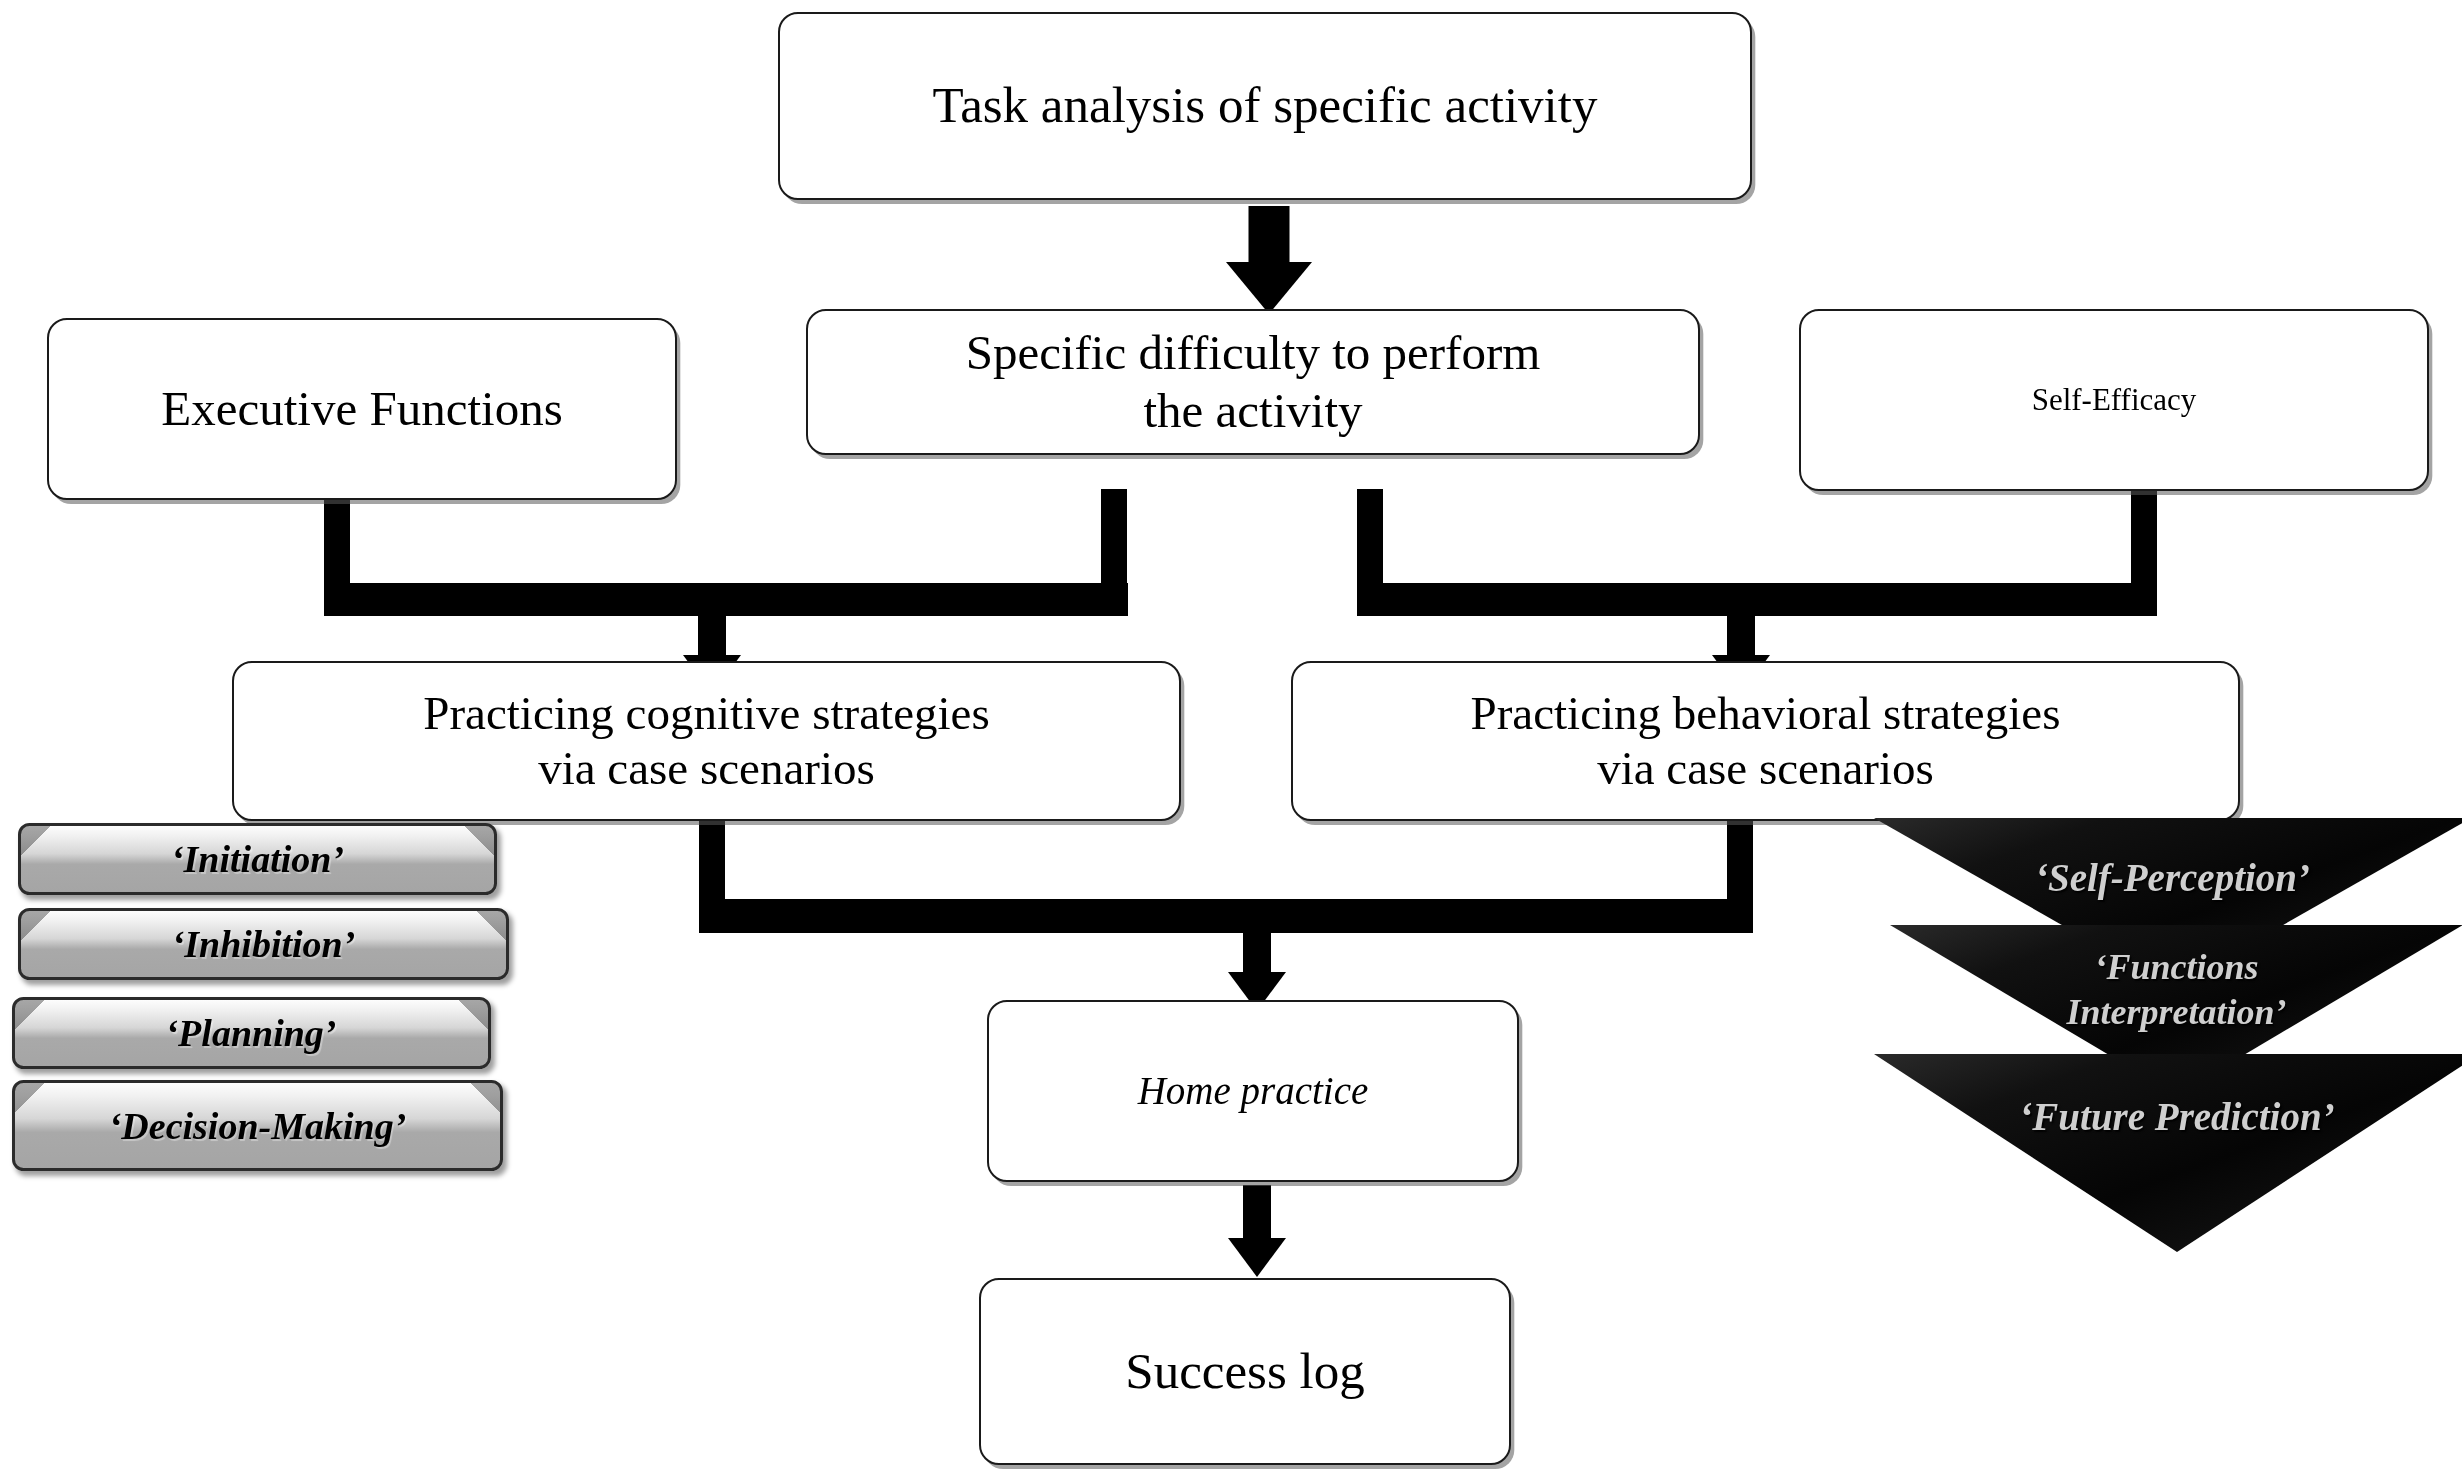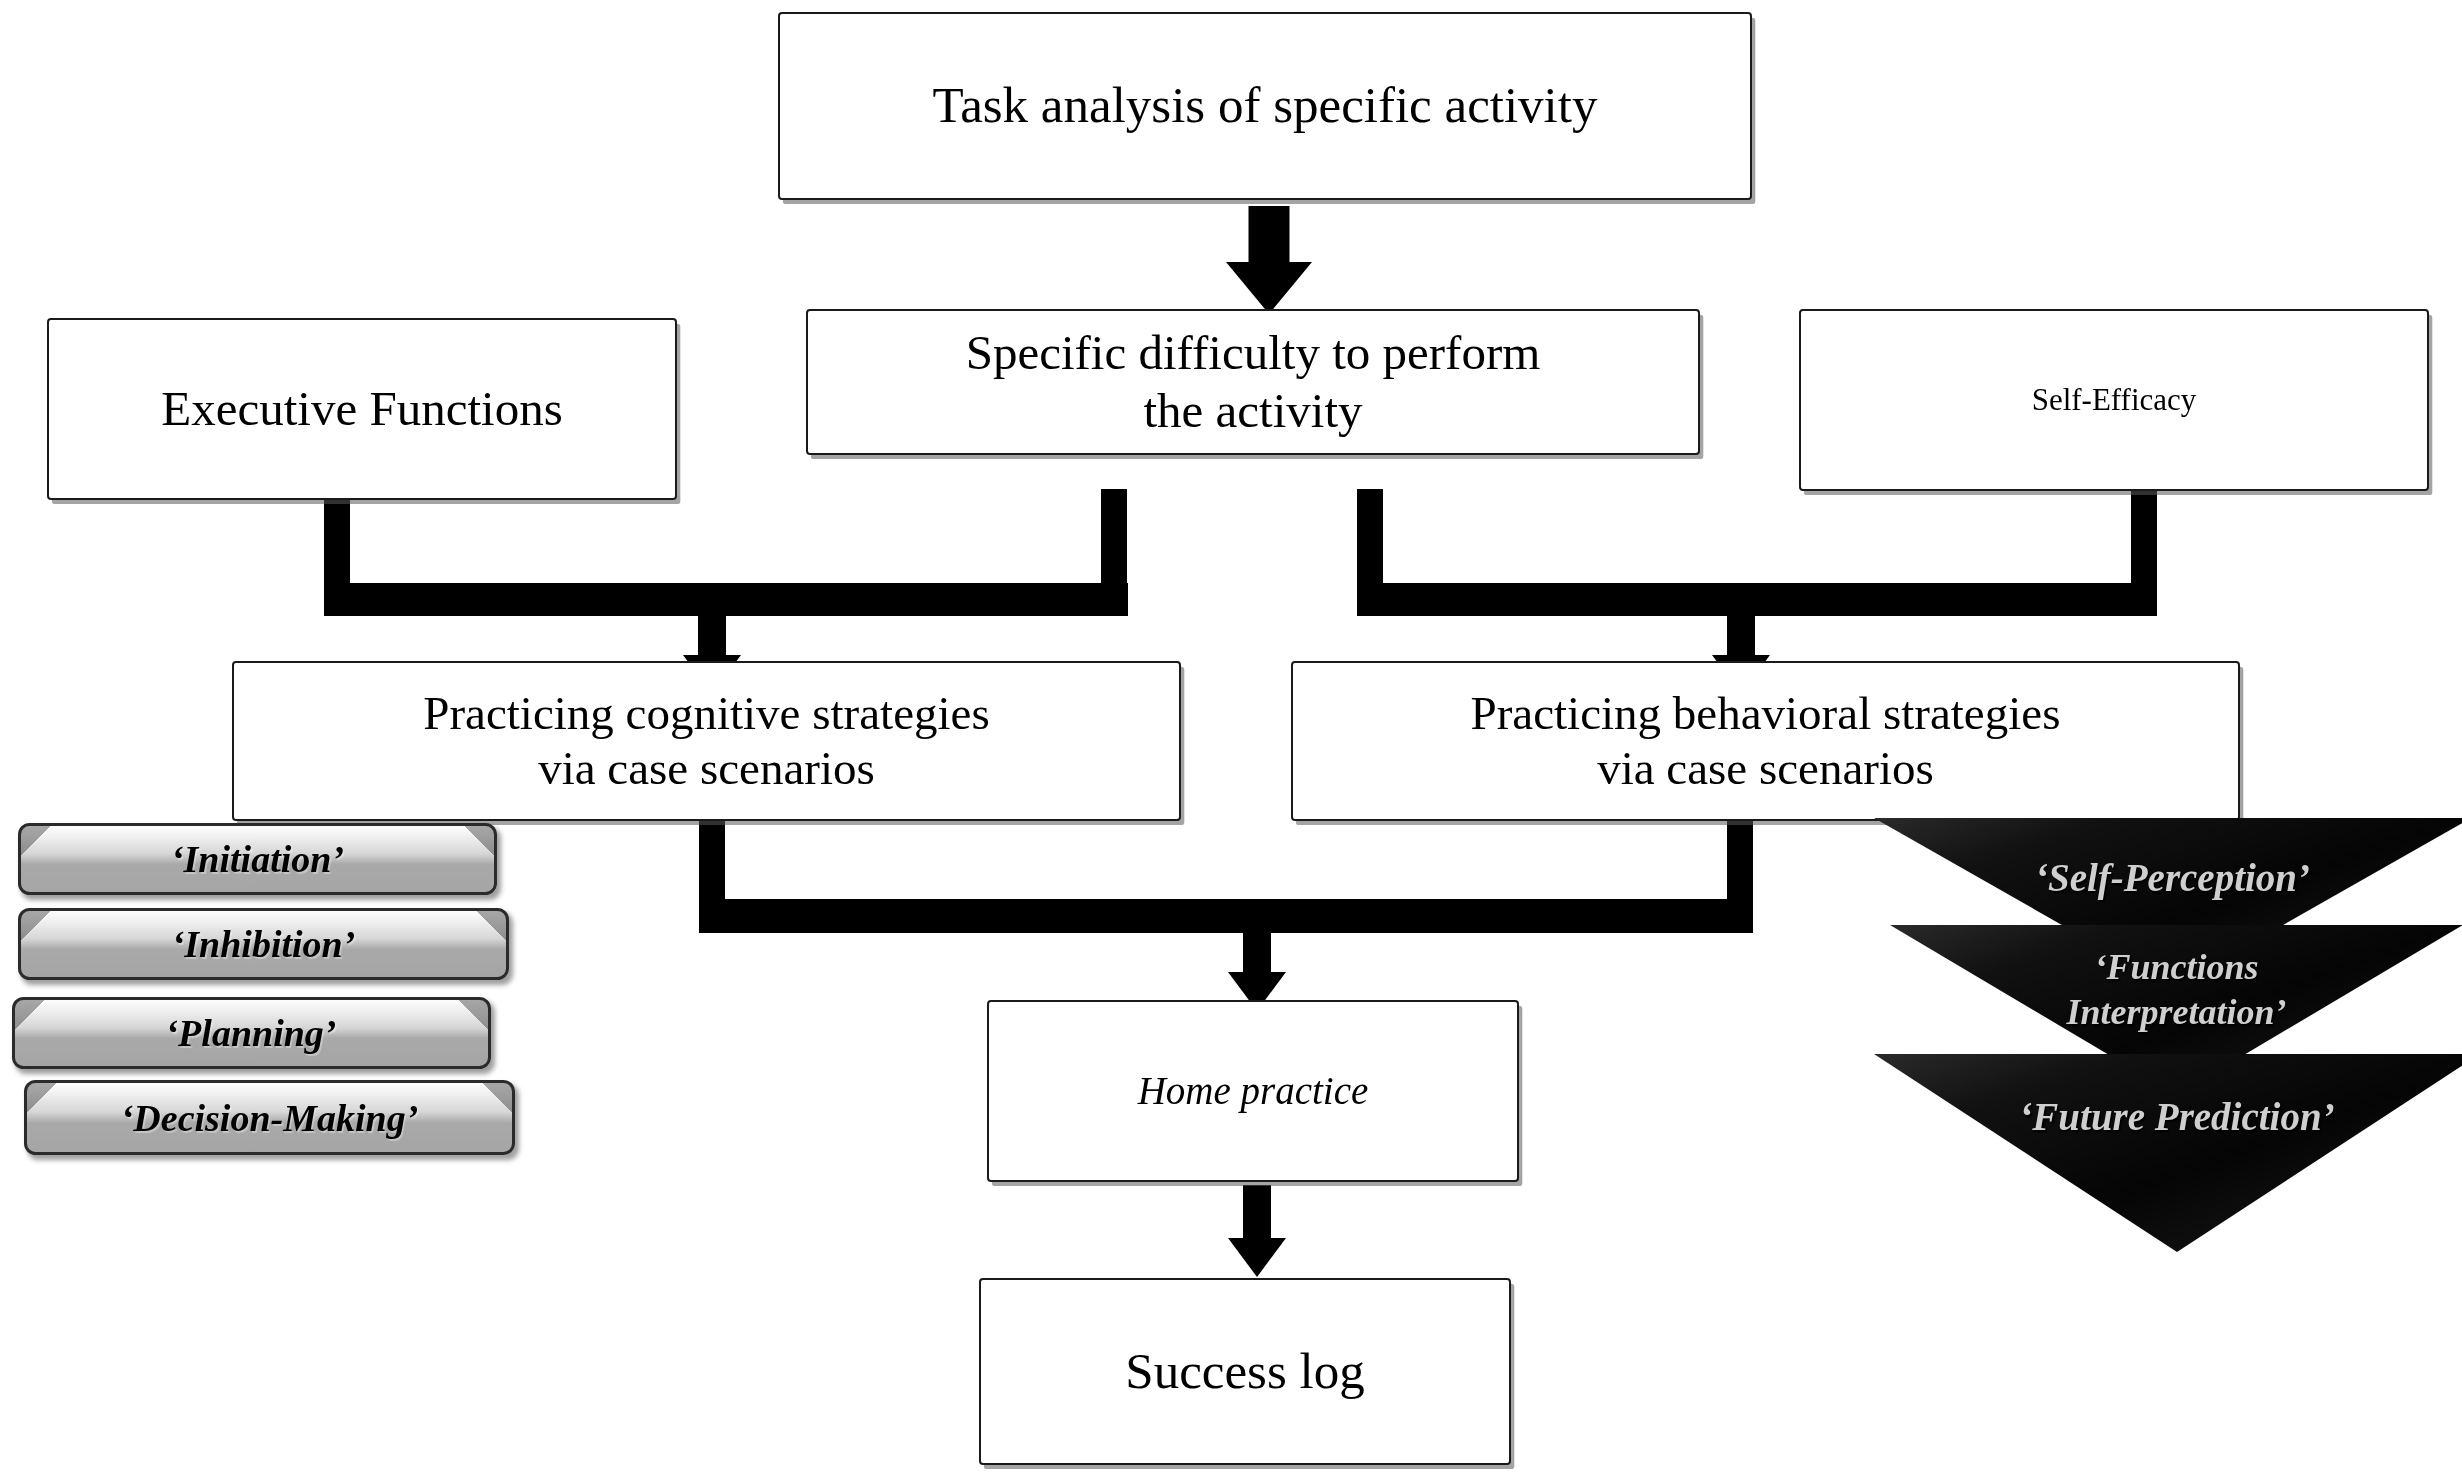--- a/index.html
+++ b/index.html
@@ -17,21 +17,21 @@
     background: #ffffff;
     overflow: hidden;
   }
 
   
   .node {
     position: absolute;
     box-sizing: border-box;
     background: #ffffff;
     border: 2.5px solid #1a1a1a;
-    border-radius: 4px;
+    border-radius: 20px;
     display: flex;
     align-items: center;
     justify-content: center;
     text-align: center;
     color: #000000;
     line-height: 1.18;
     box-shadow: 4.1px 4.9px 0 -0.8px rgba(90,90,90,0.55);
     z-index: 5;
   }
   .node .txt {
@@ -190,21 +190,21 @@
 
   <div class="plate" style="left:18px; top:823px; width:479px; height:72px;">
     <span class="txt" style="font-size:38px;text-align:right;">‘Initiation’</span>
   </div>
   <div class="plate" style="left:18px; top:908px; width:491px; height:72px;">
     <span class="txt" style="font-size:38px;text-align:right;">‘Inhibition’</span>
   </div>
   <div class="plate" style="left:11.5px; top:997px; width:479px; height:72px;">
     <span class="txt" style="font-size:38px;">‘Planning’</span>
   </div>
-  <div class="plate" style="left:24px; top:1080px; width:491px; height:75px;">
+  <div class="plate" style="left:12px; top:1080px; width:491px; height:91px;">
     <span class="txt" style="font-size:38px;">‘Decision-Making’</span>
   </div>
 
   <div class="tri" style="left:1874px; top:818px; width:597px; height:170px;">
     <div class="shape"></div>
     <span class="txt" style="top:36px; font-size:39px;">‘Self-Perception’</span>
   </div>
 
   <div class="tri" style="left:1890px; top:925px; width:573px; height:170px;">
     <div class="shape"></div>

